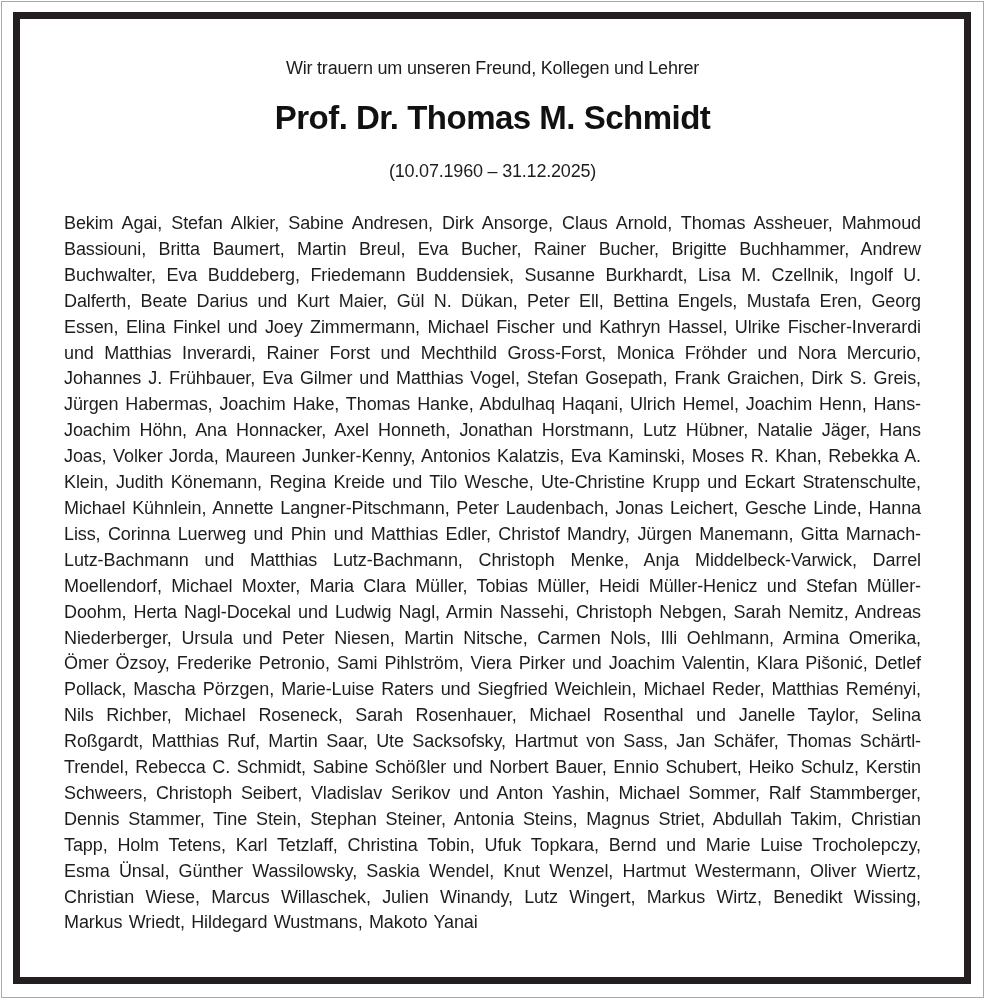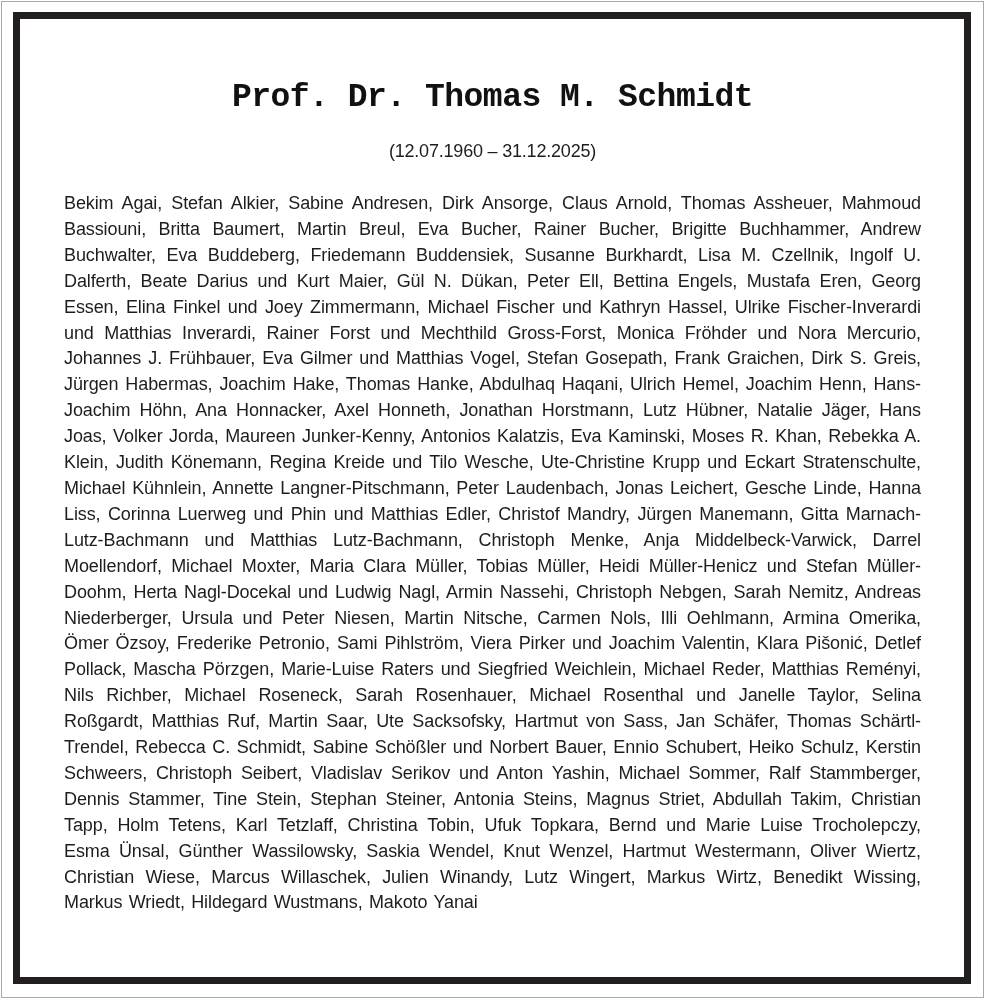--- a/index.html
+++ b/index.html
@@ -52,21 +52,20 @@
     color: var(--text);
   }
   .title {
     text-align: center;
     font-size: 33px;
     line-height: 36px;
     font-weight: 700;
     letter-spacing: -0.5px;
     margin-top: 22px;
     color: #111111;
-    font-family: Liberation Mono, monospace;
   }
   .dates {
     text-align: center;
     font-size: 18px;
     line-height: 19px;
     letter-spacing: -0.2px;
     margin-top: 26px;
     color: var(--text);
   }
   .names {
@@ -79,18 +78,19 @@
     color: var(--text);
   }
 </style>
 </head>
 <body>
 
 <div class="canvas">
   <div class="hairline"></div>
   <div class="frame">
     <div class="content">
+      <p class="intro">Wir trauern um unseren Freund, Kollegen und Lehrer</p>
       <h1 class="title">Prof. Dr. Thomas M. Schmidt</h1>
-      <p class="dates">(12.07.1960 – 31.12.2025)</p>
+      <p class="dates">(10.07.1960 – 31.12.2025)</p>
       <p class="names">Bekim Agai, Stefan Alkier, Sabine Andresen, Dirk Ansorge, Claus Arnold, Thomas Assheuer, Mahmoud Bassiouni, Britta Baumert, Martin Breul, Eva Bucher, Rainer Bucher, Brigitte Buchhammer, Andrew Buchwalter, Eva Buddeberg, Friedemann Buddensiek, Susanne Burkhardt, Lisa M. Czellnik, Ingolf U. Dalferth, Beate Darius und Kurt Maier, Gül N. Dükan, Peter Ell, Bettina Engels, Mustafa Eren, Georg Essen, Elina Finkel und Joey Zimmermann, Michael Fischer und Kathryn Hassel, Ulrike Fischer-Inverardi und Matthias Inverardi, Rainer Forst und Mechthild Gross-Forst, Monica Fröhder und Nora Mercurio, Johannes J. Frühbauer, Eva Gilmer und Matthias Vogel, Stefan Gosepath, Frank Graichen, Dirk S. Greis, Jürgen Habermas, Joachim Hake, Thomas Hanke, Abdulhaq Haqani, Ulrich Hemel, Joachim Henn, Hans-Joachim Höhn, Ana Honnacker, Axel Honneth, Jonathan Horstmann, Lutz Hübner, Natalie Jäger, Hans Joas, Volker Jorda, Maureen Junker-Kenny, Antonios Kalatzis, Eva Kaminski, Moses R. Khan, Rebekka A. Klein, Judith Könemann, Regina Kreide und Tilo Wesche, Ute-Christine Krupp und Eckart Stratenschulte, Michael Kühnlein, Annette Langner-Pitschmann, Peter Laudenbach, Jonas Leichert, Gesche Linde, Hanna Liss, Corinna Luerweg und Phin und Matthias Edler, Christof Mandry, Jürgen Manemann, Gitta Marnach-Lutz-Bachmann und Matthias Lutz-Bachmann, Christoph Menke, Anja Middelbeck-Varwick, Darrel Moellendorf, Michael Moxter, Maria Clara Müller, Tobias Müller, Heidi Müller-Henicz und Stefan Müller-Doohm, Herta Nagl-Docekal und Ludwig Nagl, Armin Nassehi, Christoph Nebgen, Sarah Nemitz, Andreas Niederberger, Ursula und Peter Niesen, Martin Nitsche, Carmen Nols, Illi Oehlmann, Armina Omerika, Ömer Özsoy, Frederike Petronio, Sami Pihlström, Viera Pirker und Joachim Valentin, Klara Pišonić, Detlef Pollack, Mascha Pörzgen, Marie-Luise Raters und Siegfried Weichlein, Michael Reder, Matthias Reményi, Nils Richber, Michael Roseneck, Sarah Rosenhauer, Michael Rosenthal und Janelle Taylor, Selina Roßgardt, Matthias Ruf, Martin Saar, Ute Sacksofsky, Hartmut von Sass, Jan Schäfer, Thomas Schärtl-Trendel, Rebecca C. Schmidt, Sabine Schößler und Norbert Bauer, Ennio Schubert, Heiko Schulz, Kerstin Schweers, Christoph Seibert, Vladislav Serikov und Anton Yashin, Michael Sommer, Ralf Stammberger, Dennis Stammer, Tine Stein, Stephan Steiner, Antonia Steins, Magnus Striet, Abdullah Takim, Christian Tapp, Holm Tetens, Karl Tetzlaff, Christina Tobin, Ufuk Topkara, Bernd und Marie Luise Trocholepczy, Esma Ünsal, Günther Wassilowsky, Saskia Wendel, Knut Wenzel, Hartmut Westermann, Oliver Wiertz, Christian Wiese, Marcus Willaschek, Julien Winandy, Lutz Wingert, Markus Wirtz, Benedikt Wissing, Markus Wriedt, Hildegard Wustmans, Makoto Yanai</p>
     </div>
   </div>
 </div>
 
 </body></html>

